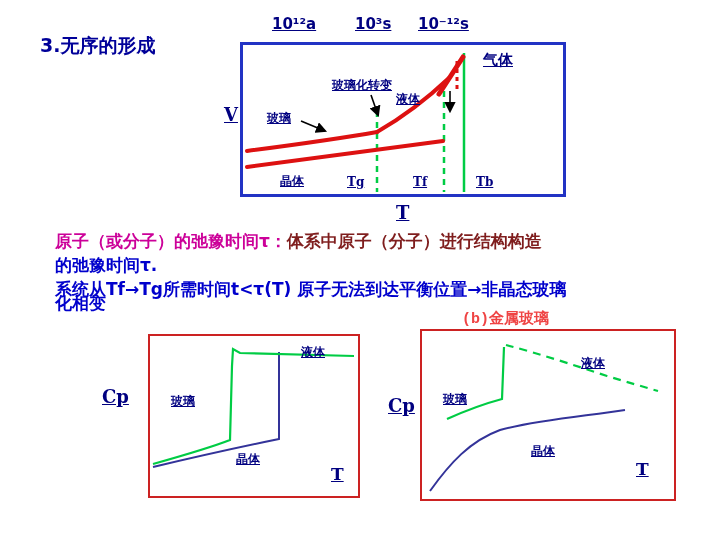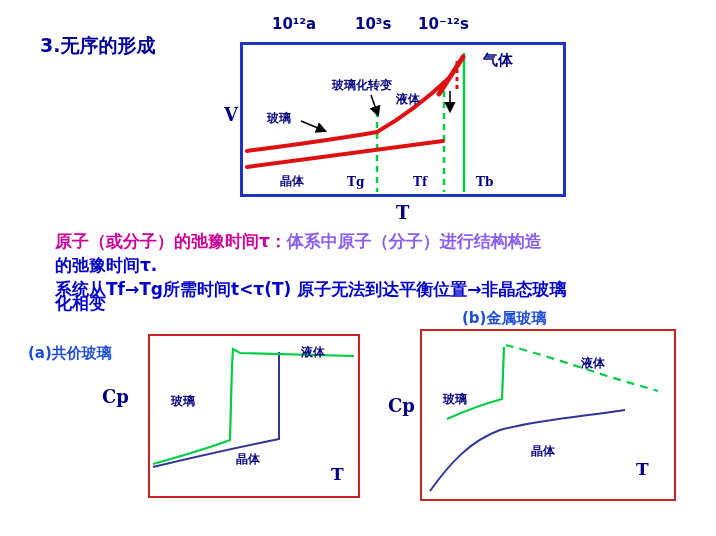--- a/index.html
+++ b/index.html
@@ -1,21 +1,21 @@
 <!DOCTYPE html>
 <html><head>
 <meta charset="utf-8">
 <style>
   * { margin:0; padding:0; box-sizing:border-box; }
   body { background:#ffffff; font-family:"DejaVu Sans","Liberation Sans",sans-serif; }
   .slide { position:relative; width:716px; height:536px; background:#ffffff; overflow:hidden; }
 
   .pos { position:absolute; white-space:nowrap; }
   .navy { color:#000080; }
-  .b { font-weight:bold; }
+  .b { font-weight:bold;text-decoration:underline; }
   .serif { font-family:"DejaVu Serif","Liberation Serif",serif; }
   .fs12 { font-size:12px; } .fs14 { font-size:12px; } .fs15 { font-size:15px; } .fs17 { font-size:17px; } .fs18 { font-size:18px; }
 
   .title { position:absolute; color:#000099; font-weight:bold; font-size:19px; }
 
   .vt-box { position:absolute; left:240px; top:42px; width:326px; height:155px;
             border:3px solid #2233c4; background:#ffffff; }
   .cp-box { position:absolute; border:2px solid #cc2222; background:#ffffff; }
   .cp-box.left  { left:148px; top:334px; width:212px; height:164px; }
   .cp-box.right { left:420px; top:329px; width:256px; height:172px; }
@@ -26,22 +26,22 @@
   .red4   { stroke:#dd1111; stroke-width:4; fill:none; stroke-linecap:round; }
   .red5   { stroke:#dd1111; stroke-width:5; fill:none; stroke-linecap:round; }
   .reddash{ stroke:#dd1111; stroke-width:3; stroke-dasharray:4 4; fill:none; }
   .arrow  { stroke:#000000; stroke-width:1.6; fill:none; }
   .g2 { stroke:#00cc44; stroke-width:2.2; fill:none; }
   .b2 { stroke:#333399; stroke-width:2; fill:none; }
   .dashedg { stroke-dasharray:8 6; }
 
   .para-line { position:absolute; left:55px; font-weight:bold; font-size:17px; color:#0000cc; }
   .magenta { color:#cc0099; }
-  .blue { color:#8b5cf6; }
-  .caption { position:absolute; color:#1d4ed8; font-weight:bold; font-size:15px; }
+  .blue { color:#7f1d1d; }
+  .caption { position:absolute; color:#ef4444; font-weight:bold; font-size:15px;font-family:Liberation Mono, monospace; }
 </style>
 </head>
 <body>
 
 <div class="slide">
 
   <div class="title" style="left:40px; top:33px;">3.无序的形成</div>
 
   <div class="pos navy b fs15" style="left:272px; top:15px;">10¹²a</div>
   <div class="pos navy b fs15" style="left:355px; top:15px;">10³s</div>
@@ -81,21 +81,20 @@
   <div class="pos navy b serif fs14" style="left:476px; top:175px;">Tb</div>
   <div class="pos navy b serif fs18" style="left:396px; top:202px;">T</div>
 
   <div class="para-line" style="top:230px;">
     <span class="magenta">原子（或分子）的弛豫时间τ：</span><span class="blue">体系中原子（分子）进行结构构造</span>
   </div>
   <div class="para-line" style="top:254px;">的弛豫时间τ.</div>
   <div class="para-line" style="top:278px;">系统从Tf→Tg所需时间t&lt;τ(T)  原子无法到达平衡位置→非晶态玻璃</div>
   <div class="para-line" style="top:292px;">化相变</div>
 
-  <div class="caption" style="left:28px; top:344px;">(a)共价玻璃</div>
   <div class="caption" style="left:462px; top:309px;">(b)金属玻璃</div>
 
   <div class="cp-box left">
     <svg viewBox="0 0 208 160" width="208" height="160">
       <path d="M 3,131 C 45,121 85,112 129,103 L 129,16" class="b2"></path>
       <path d="M 3,128 C 35,119 62,111 80,104 L 82,30 L 83,13 L 90,17 L 204,20" class="g2"></path>
     </svg>
   </div>
   <div class="pos navy b serif fs18" style="left:102px; top:386px;">Cp</div>
   <div class="pos navy b fs14" style="left:171px; top:393px;">玻璃</div>

